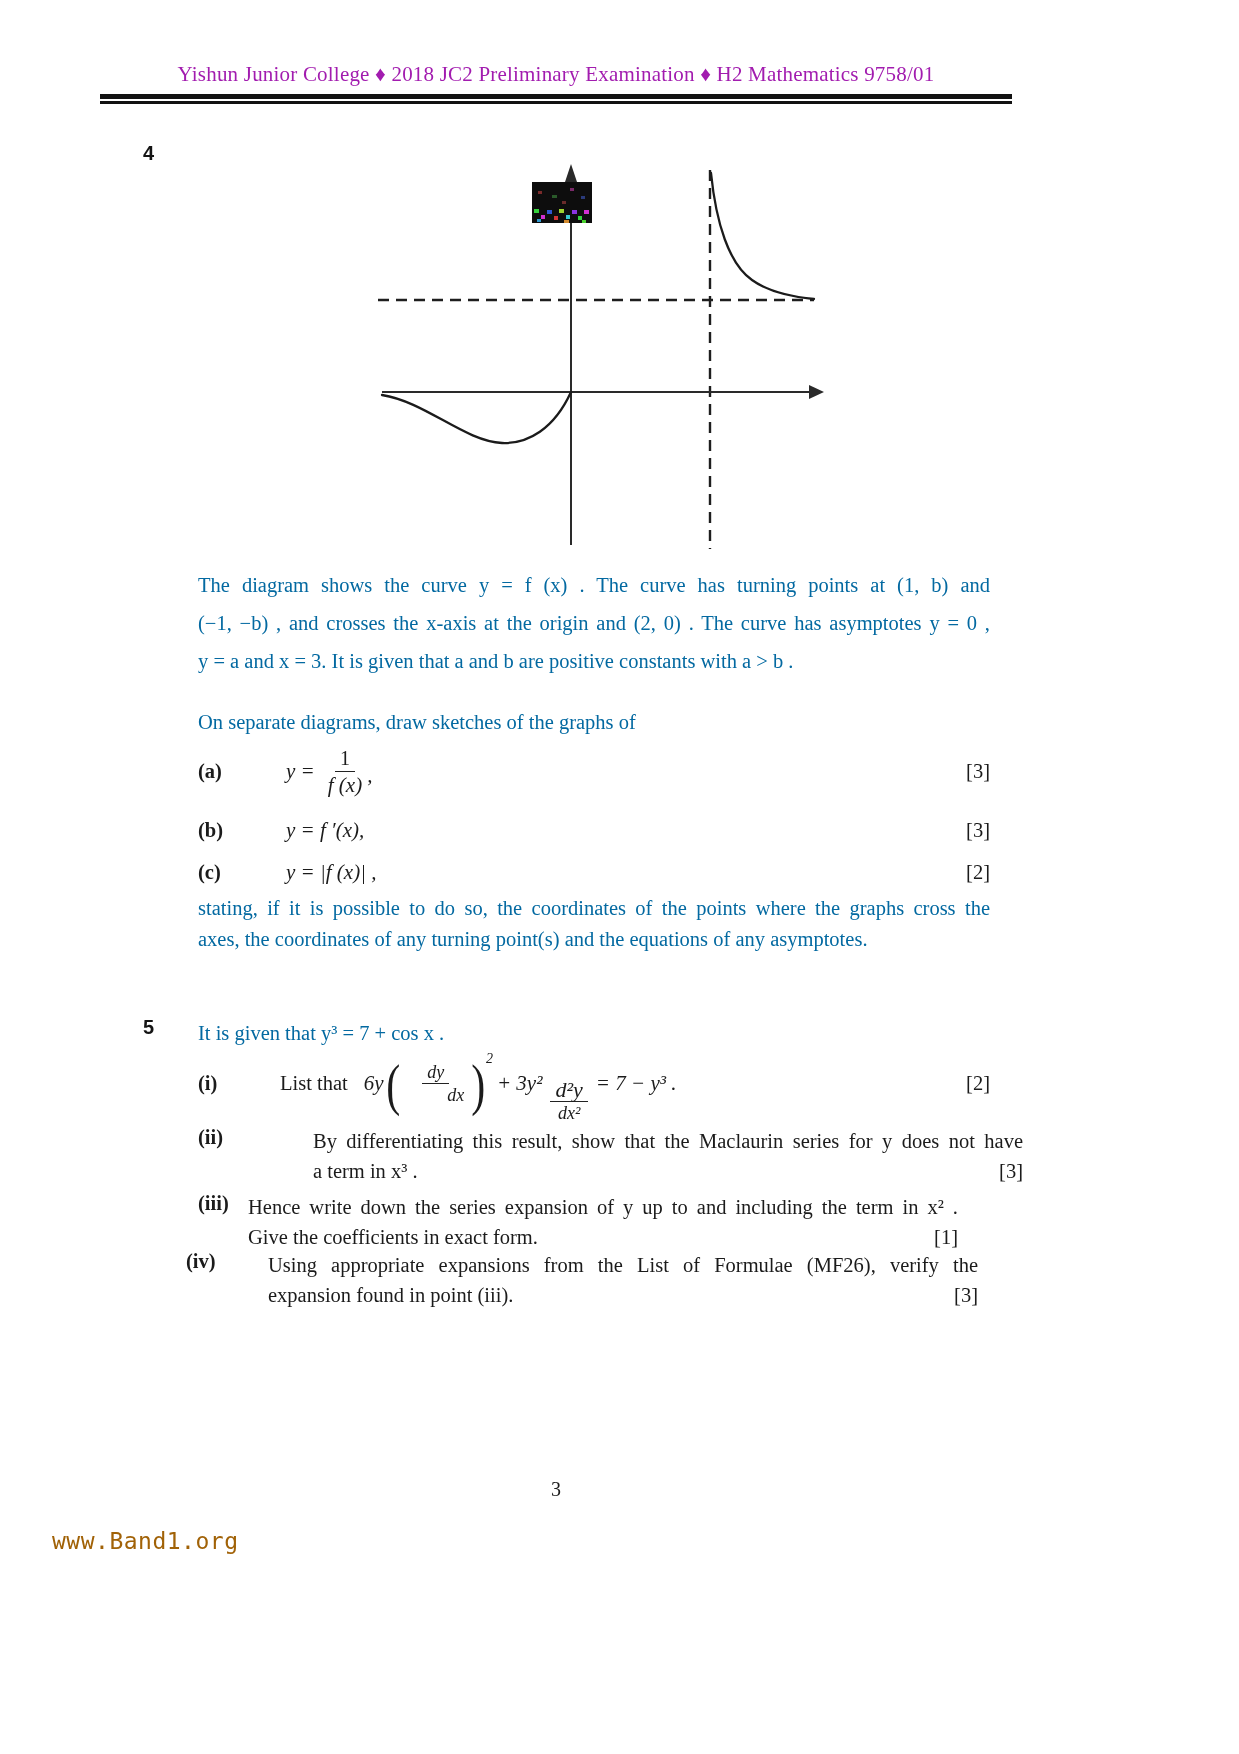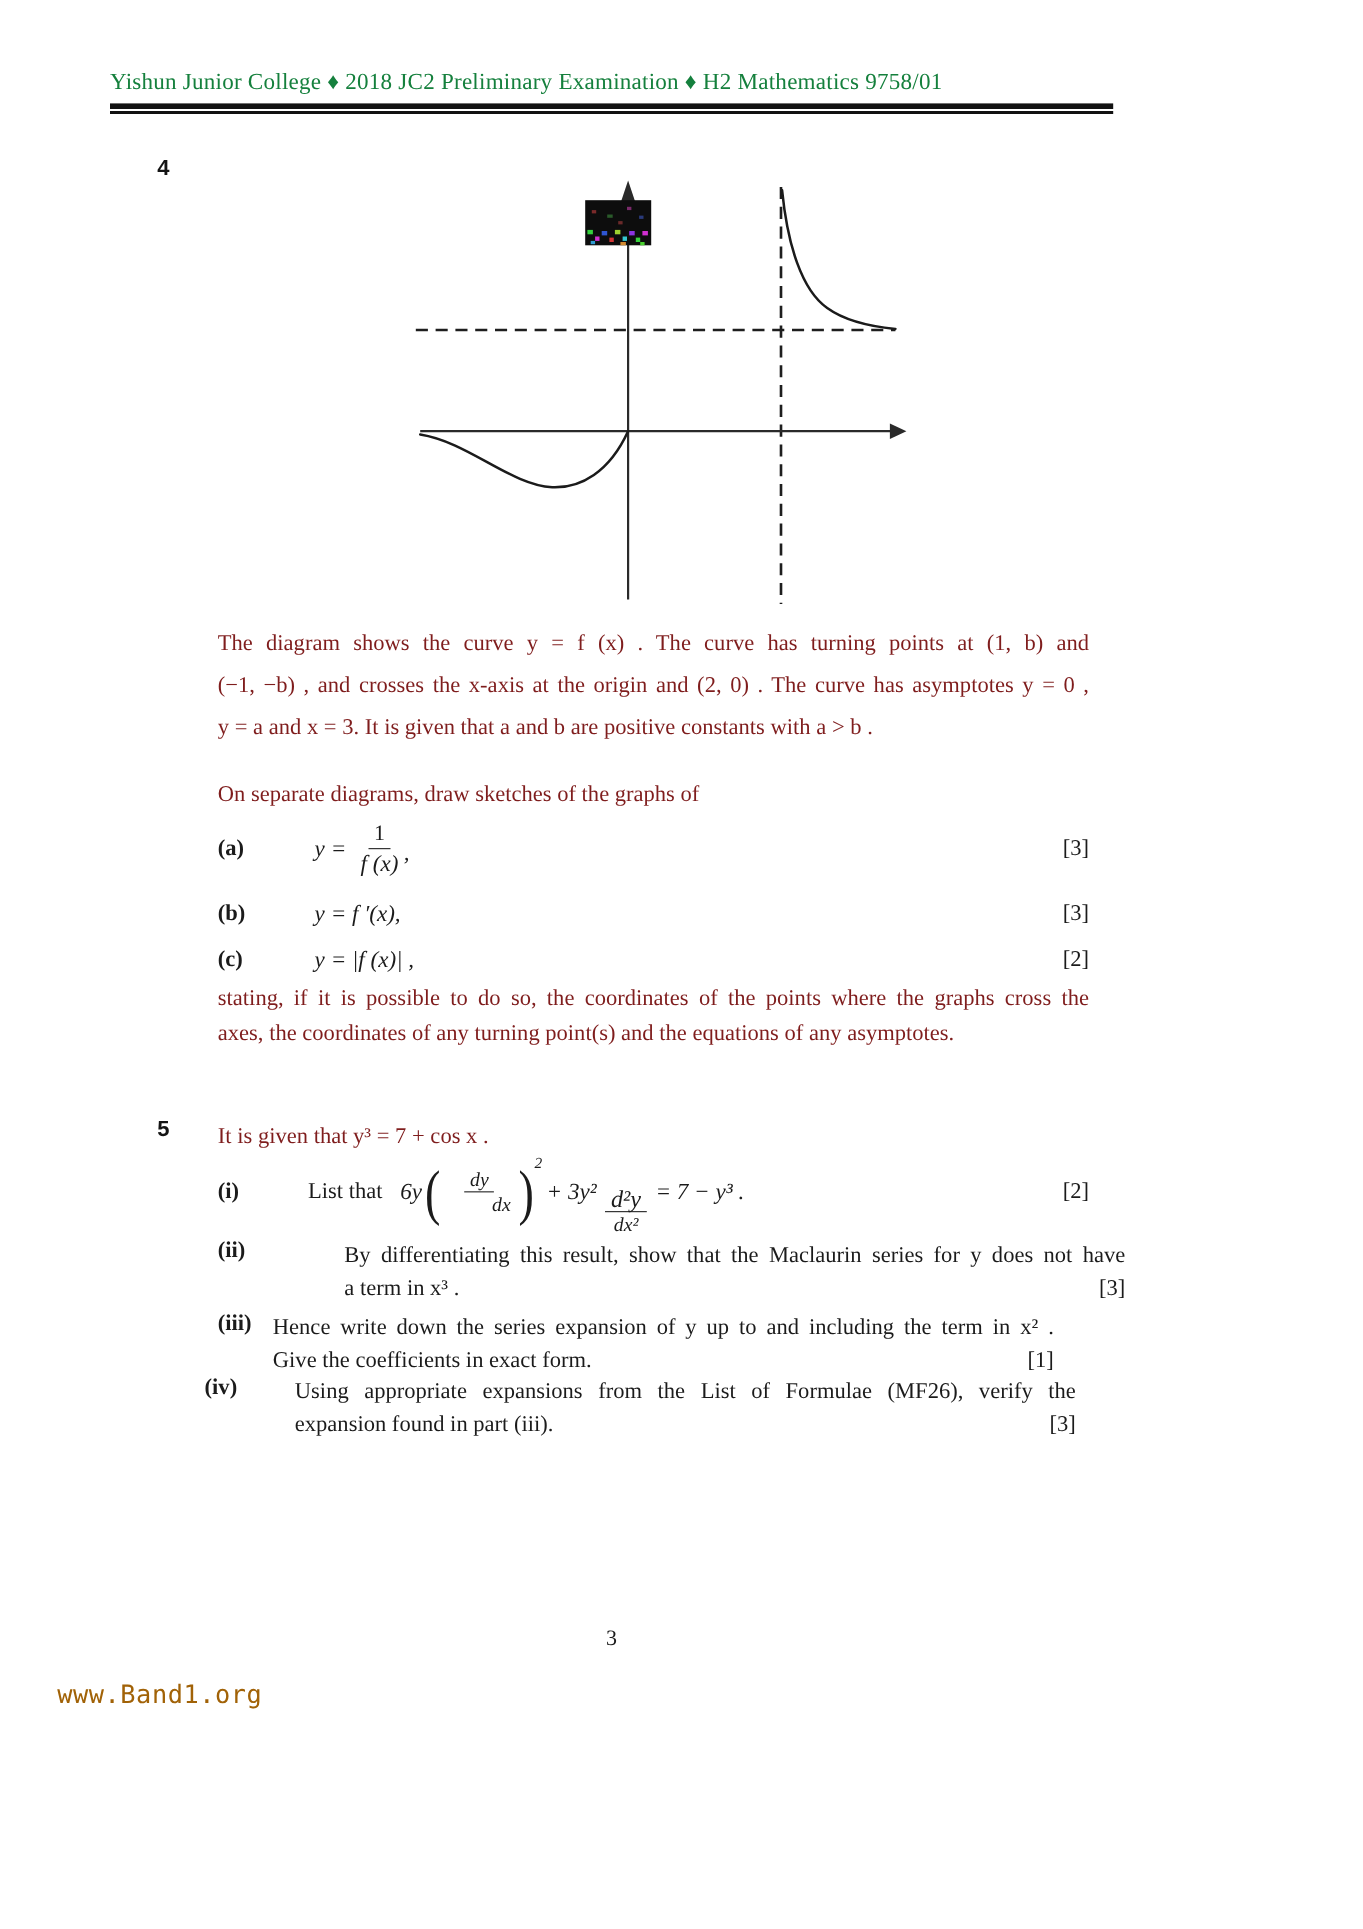--- a/index.html
+++ b/index.html
@@ -8,39 +8,39 @@
     width:1239px;height:1754px;
     background:#ffffff;
     font-family:"Liberation Serif", serif;
     color:#1b1b1b;
     overflow:hidden;
   }
   .abs{position:absolute;}
   
   #hdr-title{
     left:100px;top:62px;width:912px;
-    text-align:left;font-size:21px;letter-spacing:.2px;
-    color:#15803d;
+    text-align:center;font-size:21px;letter-spacing:.2px;
+    color:#a21caf;
   }
   #hdr-rule{
     left:100px;top:94px;width:912px;height:11px;
     background:linear-gradient(#121212 0 5px,#ffffff 5px 7px,#121212 7px 10px,transparent 10px);
   }
   
   .qnum{
     font-family:"Liberation Sans", sans-serif;
     font-weight:bold;font-size:20px;color:#141414;
   }
   
   svg .axis{stroke:#2a2a2a;stroke-width:2;fill:none;}
   svg .dash{stroke:#1e1e1e;stroke-width:2.4;fill:none;stroke-dasharray:11 7;}
   svg .curve{stroke:#1b1b1b;stroke-width:2.3;fill:none;stroke-linecap:round;}
   svg .arrow{fill:#2a2a2a;stroke:none;}
   
-  .bodytext{font-size:20.5px;line-height:38px;color:#7f1d1d;}
+  .bodytext{font-size:20.5px;line-height:38px;color:#0369a1;}
   .smalllh{line-height:31px;}
   .jl{text-align:justify;text-align-last:justify;}
   .partrow{display:flex;align-items:center;}
   .plabel{font-weight:bold;width:88px;flex:0 0 88px;font-size:20.5px;}
   .marks{margin-left:auto;font-size:20.5px;}
   .mathi{font-style:italic;font-size:21px;}
   
   .frac{display:inline-flex;flex-direction:column;align-items:center;vertical-align:middle;font-size:19px;line-height:22px;}
   .frac .num{padding:0 5px;border-bottom:1.6px solid #222;}
   .frac .den{padding:0 5px;}
@@ -186,21 +186,21 @@
         <span class="marks">[1]</span>
       </div>
     </div>
   </div>
 
   <div class="abs" style="left:186px;top:1250px;width:792px;">
     <span class="abs q5lbl" style="left:0;top:0;">(iv)</span>
     <div class="q5text q5line" style="margin-left:82px;">
       <div class="jl">Using appropriate expansions from the List of Formulae (MF26), verify the</div>
       <div class="l2row">
-        <span>expansion found in part (iii).</span>
+        <span>expansion found in point (iii).</span>
         <span class="marks">[3]</span>
       </div>
     </div>
   </div>
 
   <div class="abs" id="pgnum">3</div>
   <div class="abs" id="watermark">www.Band1.org</div>
 
 </div>
 

